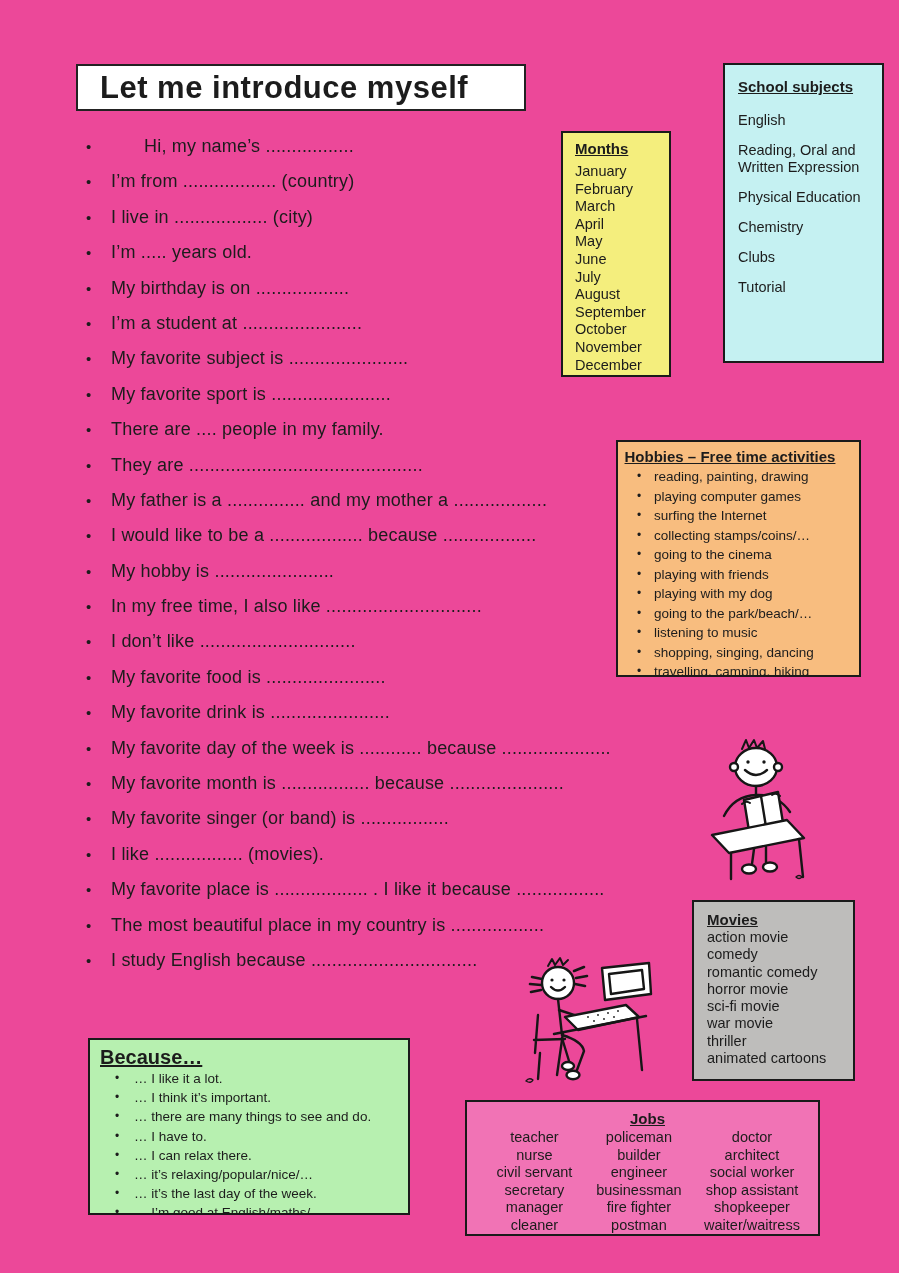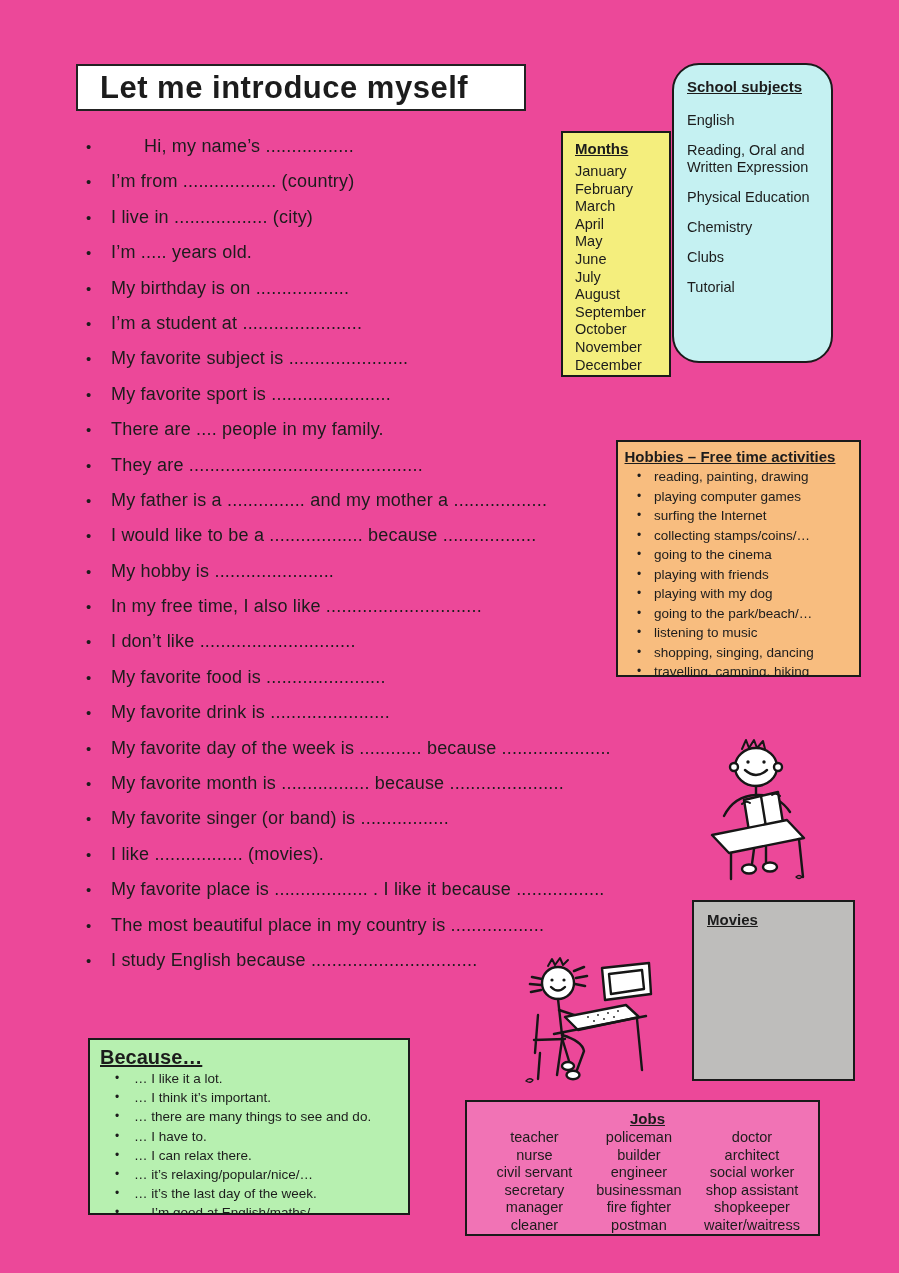--- a/index.html
+++ b/index.html
@@ -19,21 +19,21 @@
   .m-item:first-child .txt { margin-left:33px; }
 
   
   .box { position:absolute; border:2px solid #1a1a1a; overflow:hidden; }
   .box-title { font-weight:bold; text-decoration:underline; }
 
   .months-box { left:561px; top:131px; width:110px; height:246px; background:#F4EE7D; padding:7px 4px 0 12px; }
   .months-box .box-title { font-size:15px; margin-bottom:6px; }
   .months-box .s-item { font-size:14.5px; line-height:17.6px; }
 
-  .subjects-box { left:672px; top:63px; width:161px; height:300px; background:#C5F1F2; padding:13px 12px 0 13px;border-radius:27px; }
+  .subjects-box { left:723px; top:63px; width:161px; height:300px; background:#C5F1F2; padding:13px 12px 0 13px; }
   .subjects-box .box-title { font-size:15px; margin-bottom:17px; }
   .subjects-box .sub-item { font-size:14.5px; line-height:17px; margin-bottom:13px; }
 
   .hobbies-box { left:616px; top:440px; width:245px; height:237px; background:#F8BD7F; padding:6px 23px 0 6px; }
   .hobbies-box .box-title { font-size:15px; text-align:center; margin-bottom:2px; }
   .hobbies-box .b-item { display:flex; font-size:13.5px; line-height:19.5px; white-space:nowrap; }
   .hobbies-box .blt { width:30px; flex:0 0 30px; text-align:center; font-size:12px; }
 
   .movies-box { left:692px; top:900px; width:163px; height:181px; background:#BEBDBB; padding:9px 4px 0 13px; }
   .movies-box .box-title { font-size:15px; margin-bottom:1px; }
@@ -262,20 +262,30 @@
       <path d="M101,103 L105,141"></path>
       <path d="M56,113 L54,128 M68,111 L68,126"></path>
       <ellipse cx="51" cy="133" rx="7" ry="4.5" fill="#fff"></ellipse>
       <ellipse cx="72" cy="131" rx="7" ry="4.5" fill="#fff"></ellipse>
       <path d="M98,141 q3,-3 6,0 q-3,3 -6,0" stroke-width="1.4"></path>
     </svg>
   </div>
 
   <div class="box movies-box">
     <div class="box-title">Movies</div>
+    <div>
+        <div class="s-item">action movie</div>
+        <div class="s-item">comedy</div>
+        <div class="s-item">romantic comedy</div>
+        <div class="s-item">horror movie</div>
+        <div class="s-item">sci-fi movie</div>
+        <div class="s-item">war movie</div>
+        <div class="s-item">thriller</div>
+        <div class="s-item">animated cartoons</div>
+      </div>
   </div>
 
   <div class="illus computer-kid">
     <svg width="140" height="140" viewBox="0 0 140 140" fill="none" stroke="#161616" stroke-width="2.4" stroke-linecap="round" stroke-linejoin="round">
       <path d="M30,13 l4,-7 l3,6 l5,-7 l3,7 l5,-5" stroke-width="2"></path>
       <path d="M14,24 l10,2 M12,31 l11,1 M13,39 l10,-2" stroke-width="2.6"></path>
       <path d="M56,18 l10,-4 M58,25 l11,-2 M57,31 l10,2" stroke-width="2.6"></path>
       <circle cx="40" cy="30" r="16" fill="#fff"></circle>
       <circle cx="34" cy="27" r="1.6" fill="#161616" stroke="none"></circle>
       <circle cx="46" cy="27" r="1.6" fill="#161616" stroke="none"></circle>

